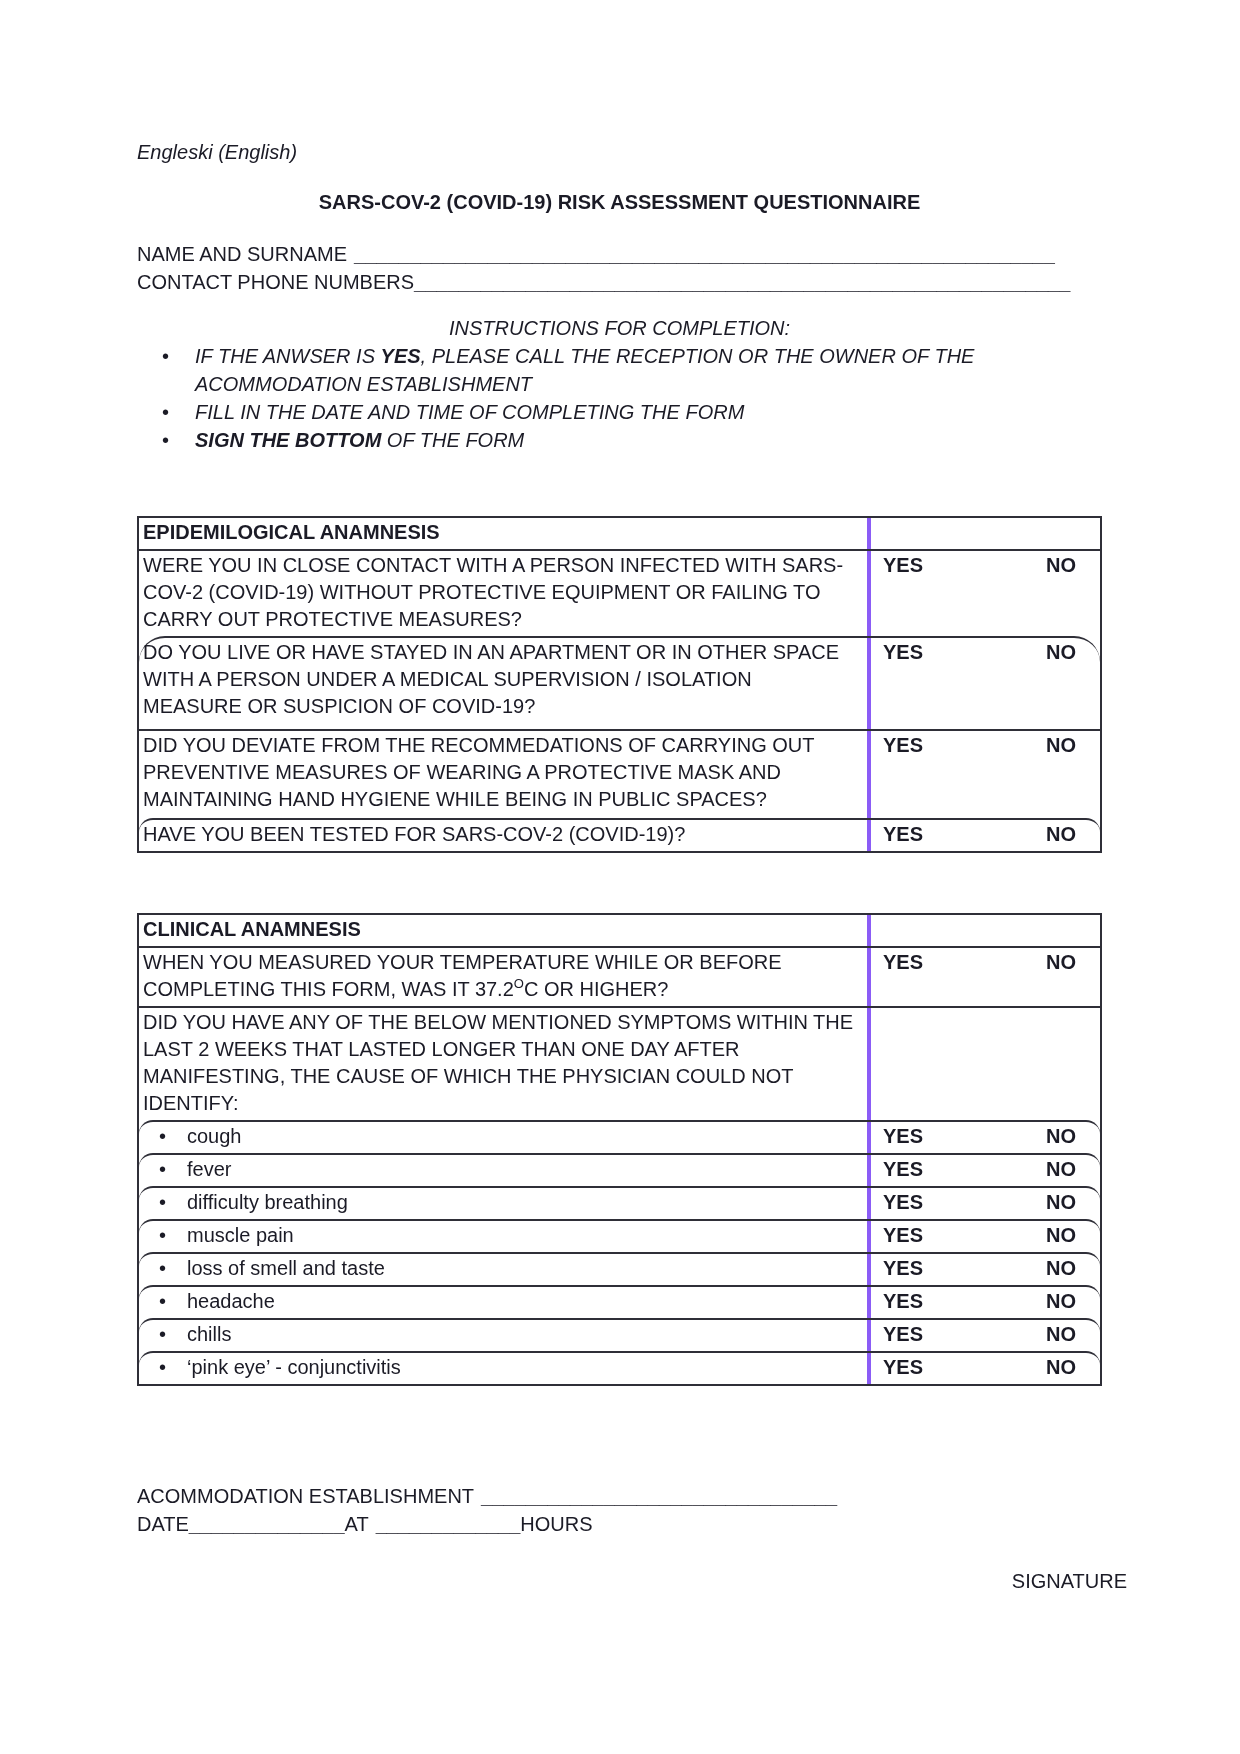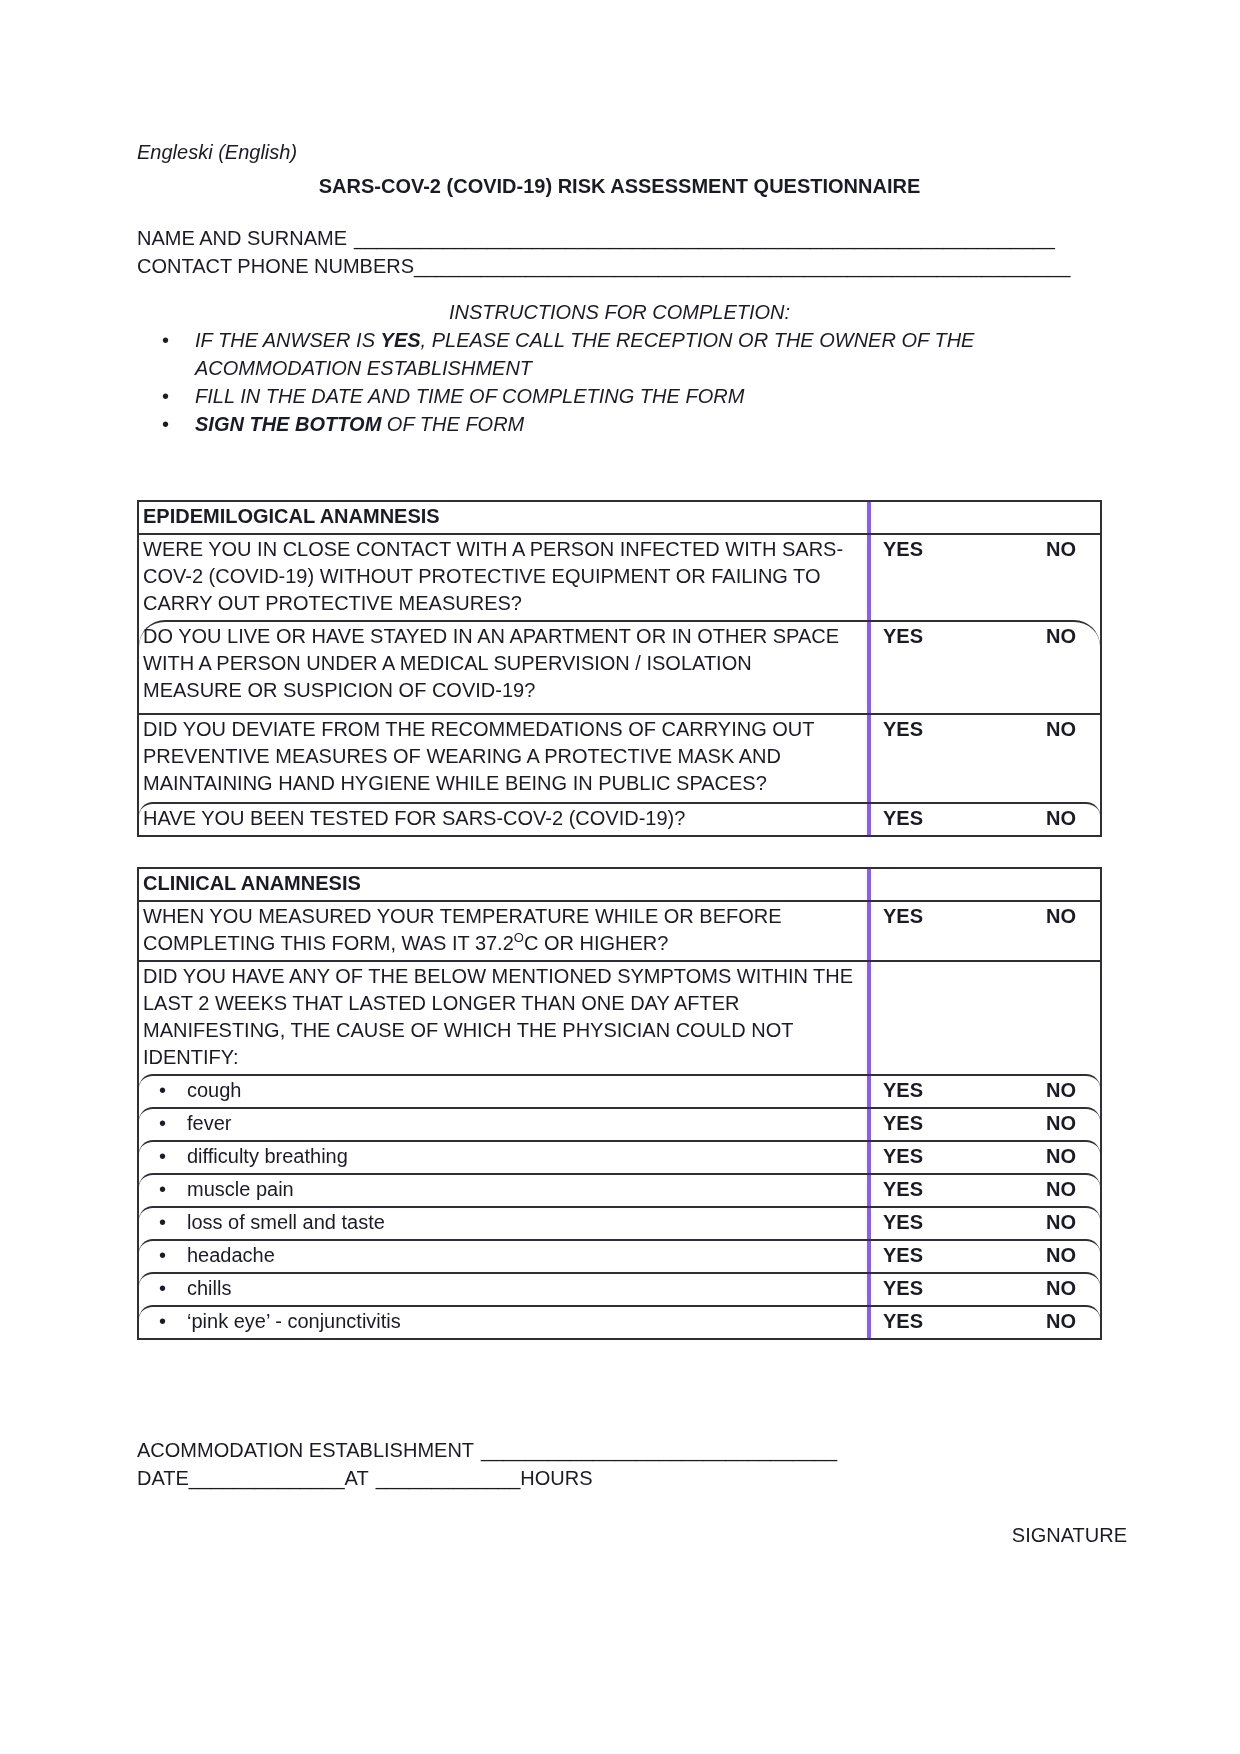--- a/index.html
+++ b/index.html
@@ -9,32 +9,32 @@
     margin:0 auto;
     background:#ffffff;
     color:#1b1b26;
     font-family:"Liberation Sans", sans-serif;
     font-size:20px;
     box-sizing:border-box;
     padding:140px 138px 0 137px;
     overflow:hidden;
   }
   .lang { font-style:italic; line-height:24px; }
-  .title { font-weight:bold; text-align:center; margin-top:10px; line-height:24px; }
+  .title { font-weight:bold; text-align:center; margin-top:26px; line-height:24px; }
   .fields { margin-top:26px; }
   .fill-row { line-height:28px; white-space:nowrap; overflow:hidden; }
-  .blank { font-weight:normal; }
+  .blank { font-weight:bold; }
   .sp { margin-left:7px; }
   .instr-head { font-style:italic; margin-top:18px; line-height:28px;text-align:center; }
   ul.bullets { margin:0; padding:0; list-style:none; font-style:italic; }
   ul.bullets li { position:relative; padding-left:58px; line-height:28px; }
   ul.bullets li::before { content:"\2022"; position:absolute; left:25px; top:0; font-style:normal; }
 
   .qtable { border:2px solid #2f2f38; margin-top:62px; }
-  .qtable.t2 { margin-top:30px; }
+  .qtable.t2 { margin-top:60px; }
   .trow { display:grid; grid-template-columns:1fr 229px; border-top:2px solid #2f2f38; box-sizing:border-box; }
   .trow.first { border-top:none; }
   .qcell { padding:1px 12px 3px 4px; border-right:4px solid #8b5cf6; line-height:27px; }
   .hcell { font-weight:bold; }
   .acell { padding:1px 24px 0 12px; line-height:27px; display:flex; justify-content:space-between; align-items:flex-start; font-weight:bold; }
   .symq { padding-left:48px; position:relative; }
   .symq::before { content:"\2022"; position:absolute; left:20px; top:1px; }
   sup { font-size:13px; line-height:0; }
 
   .mh27 { min-height:27px; } .mh28 { min-height:28px; } .mh30 { min-height:30px;border-radius:14px; }

